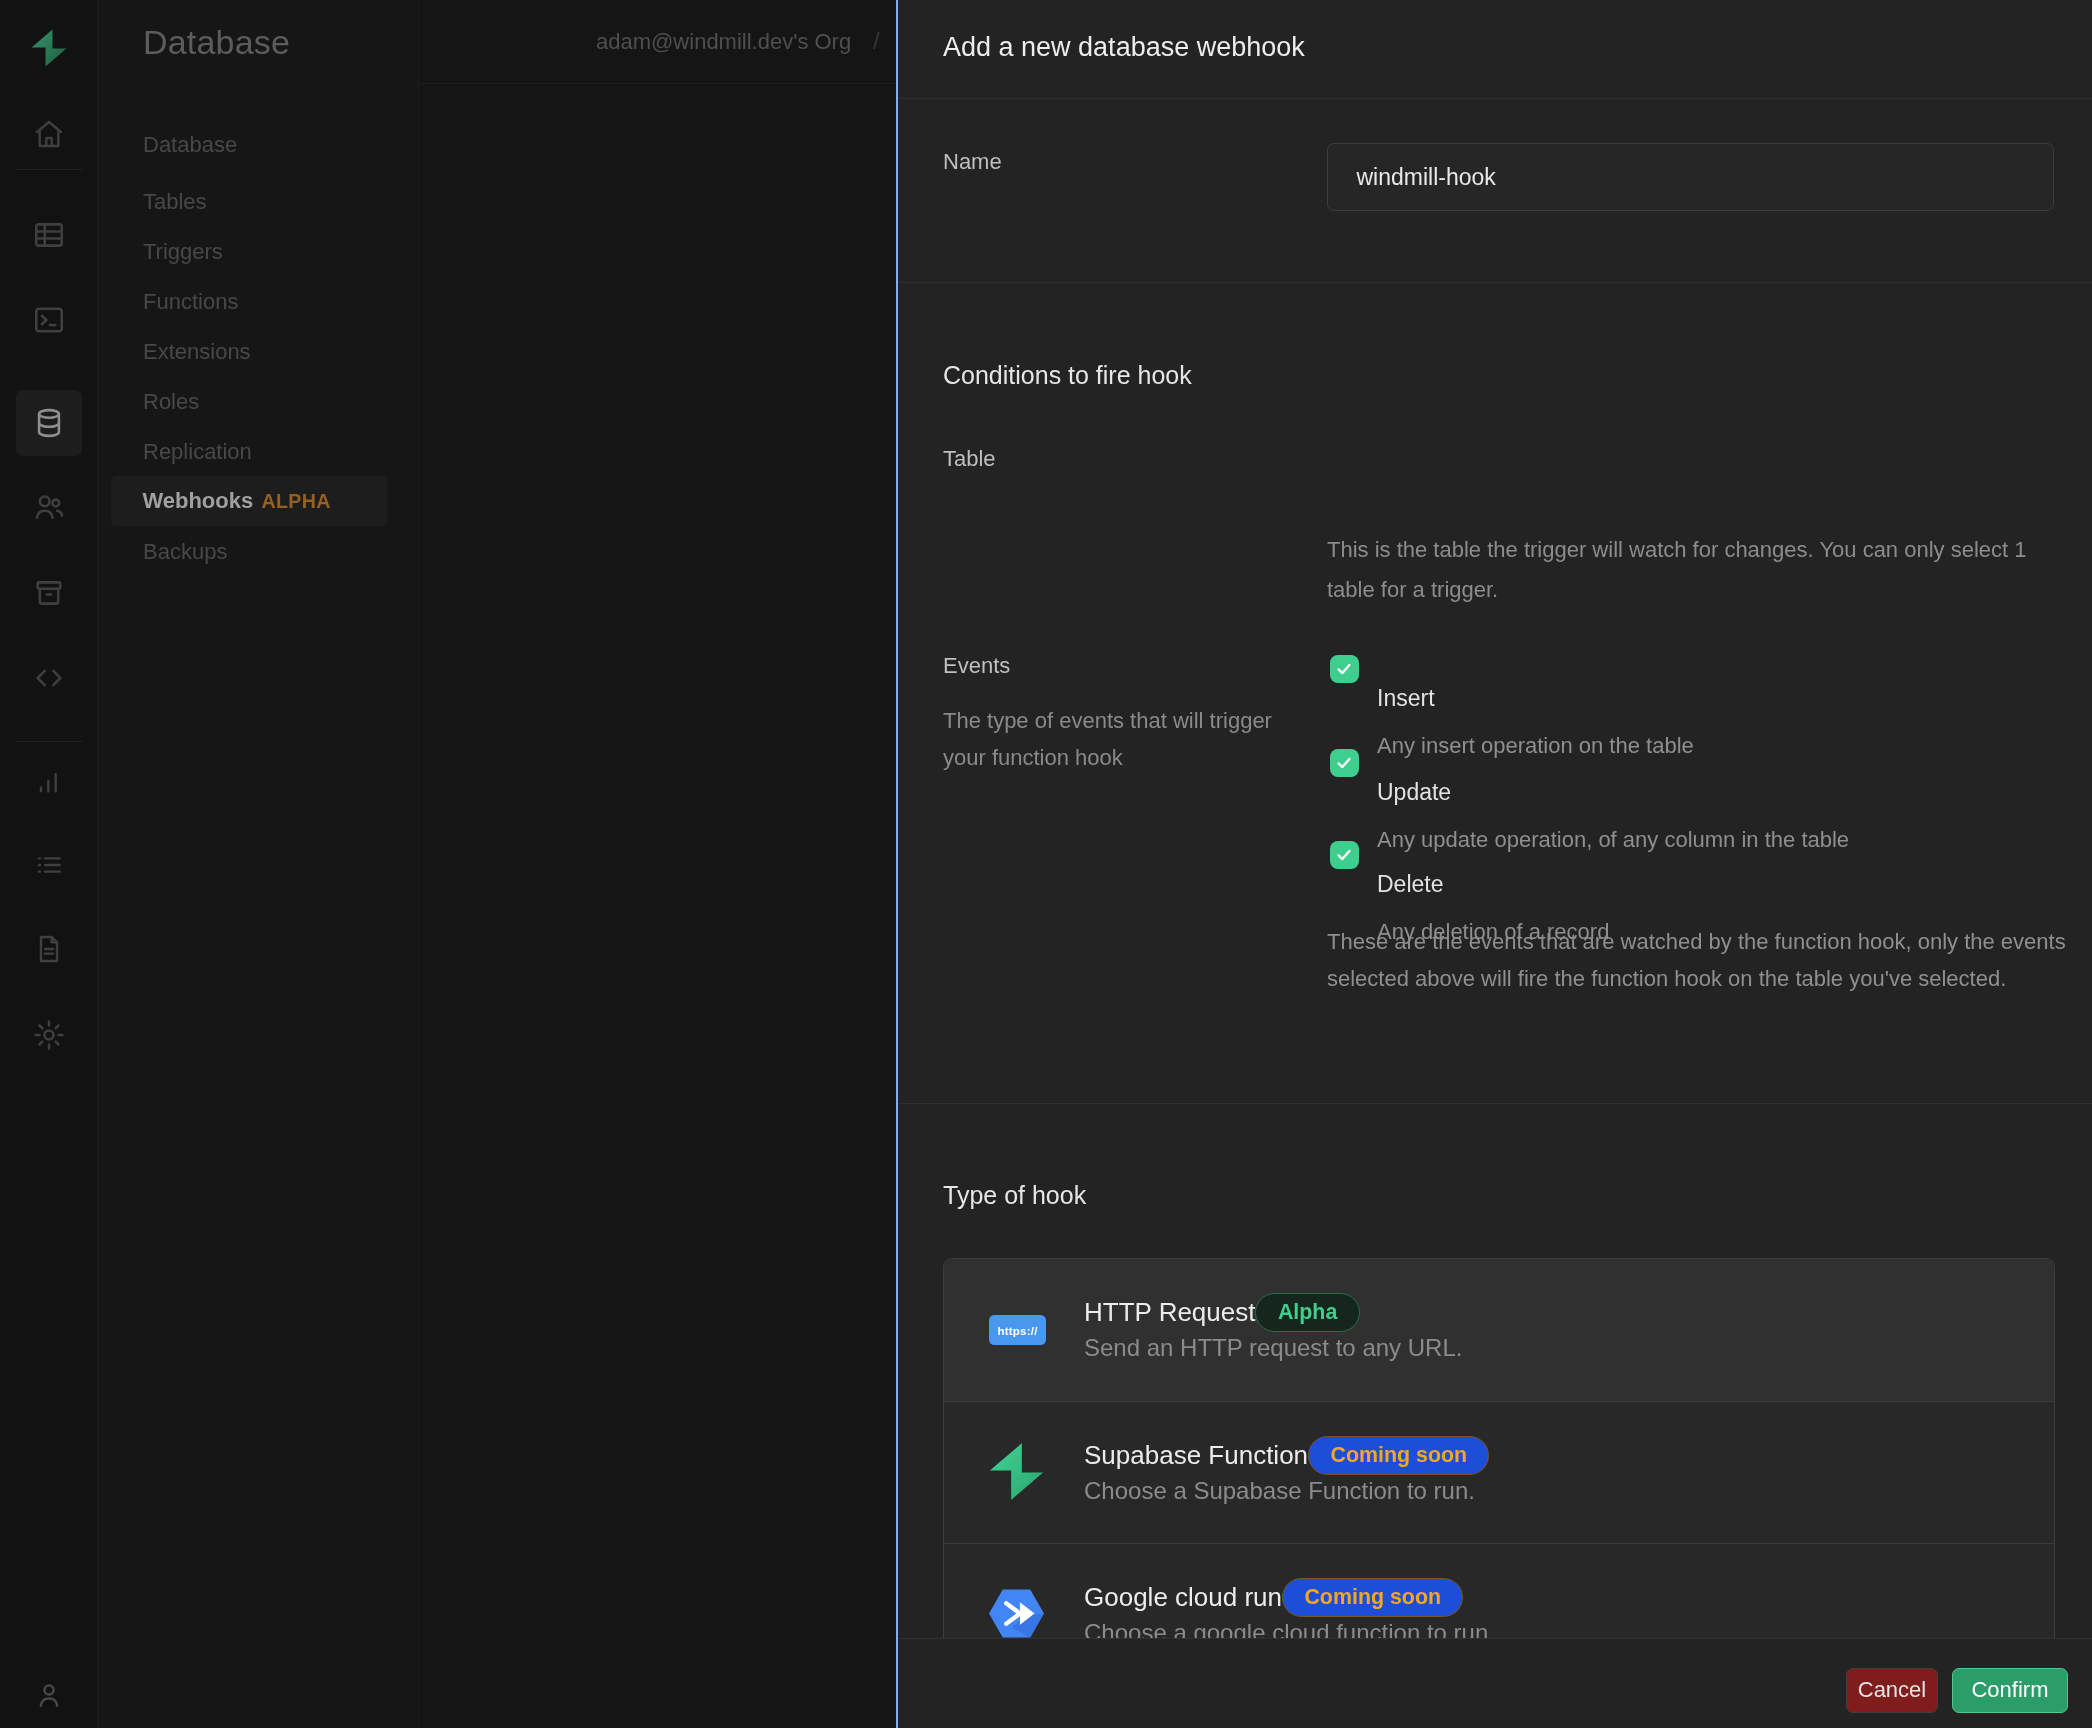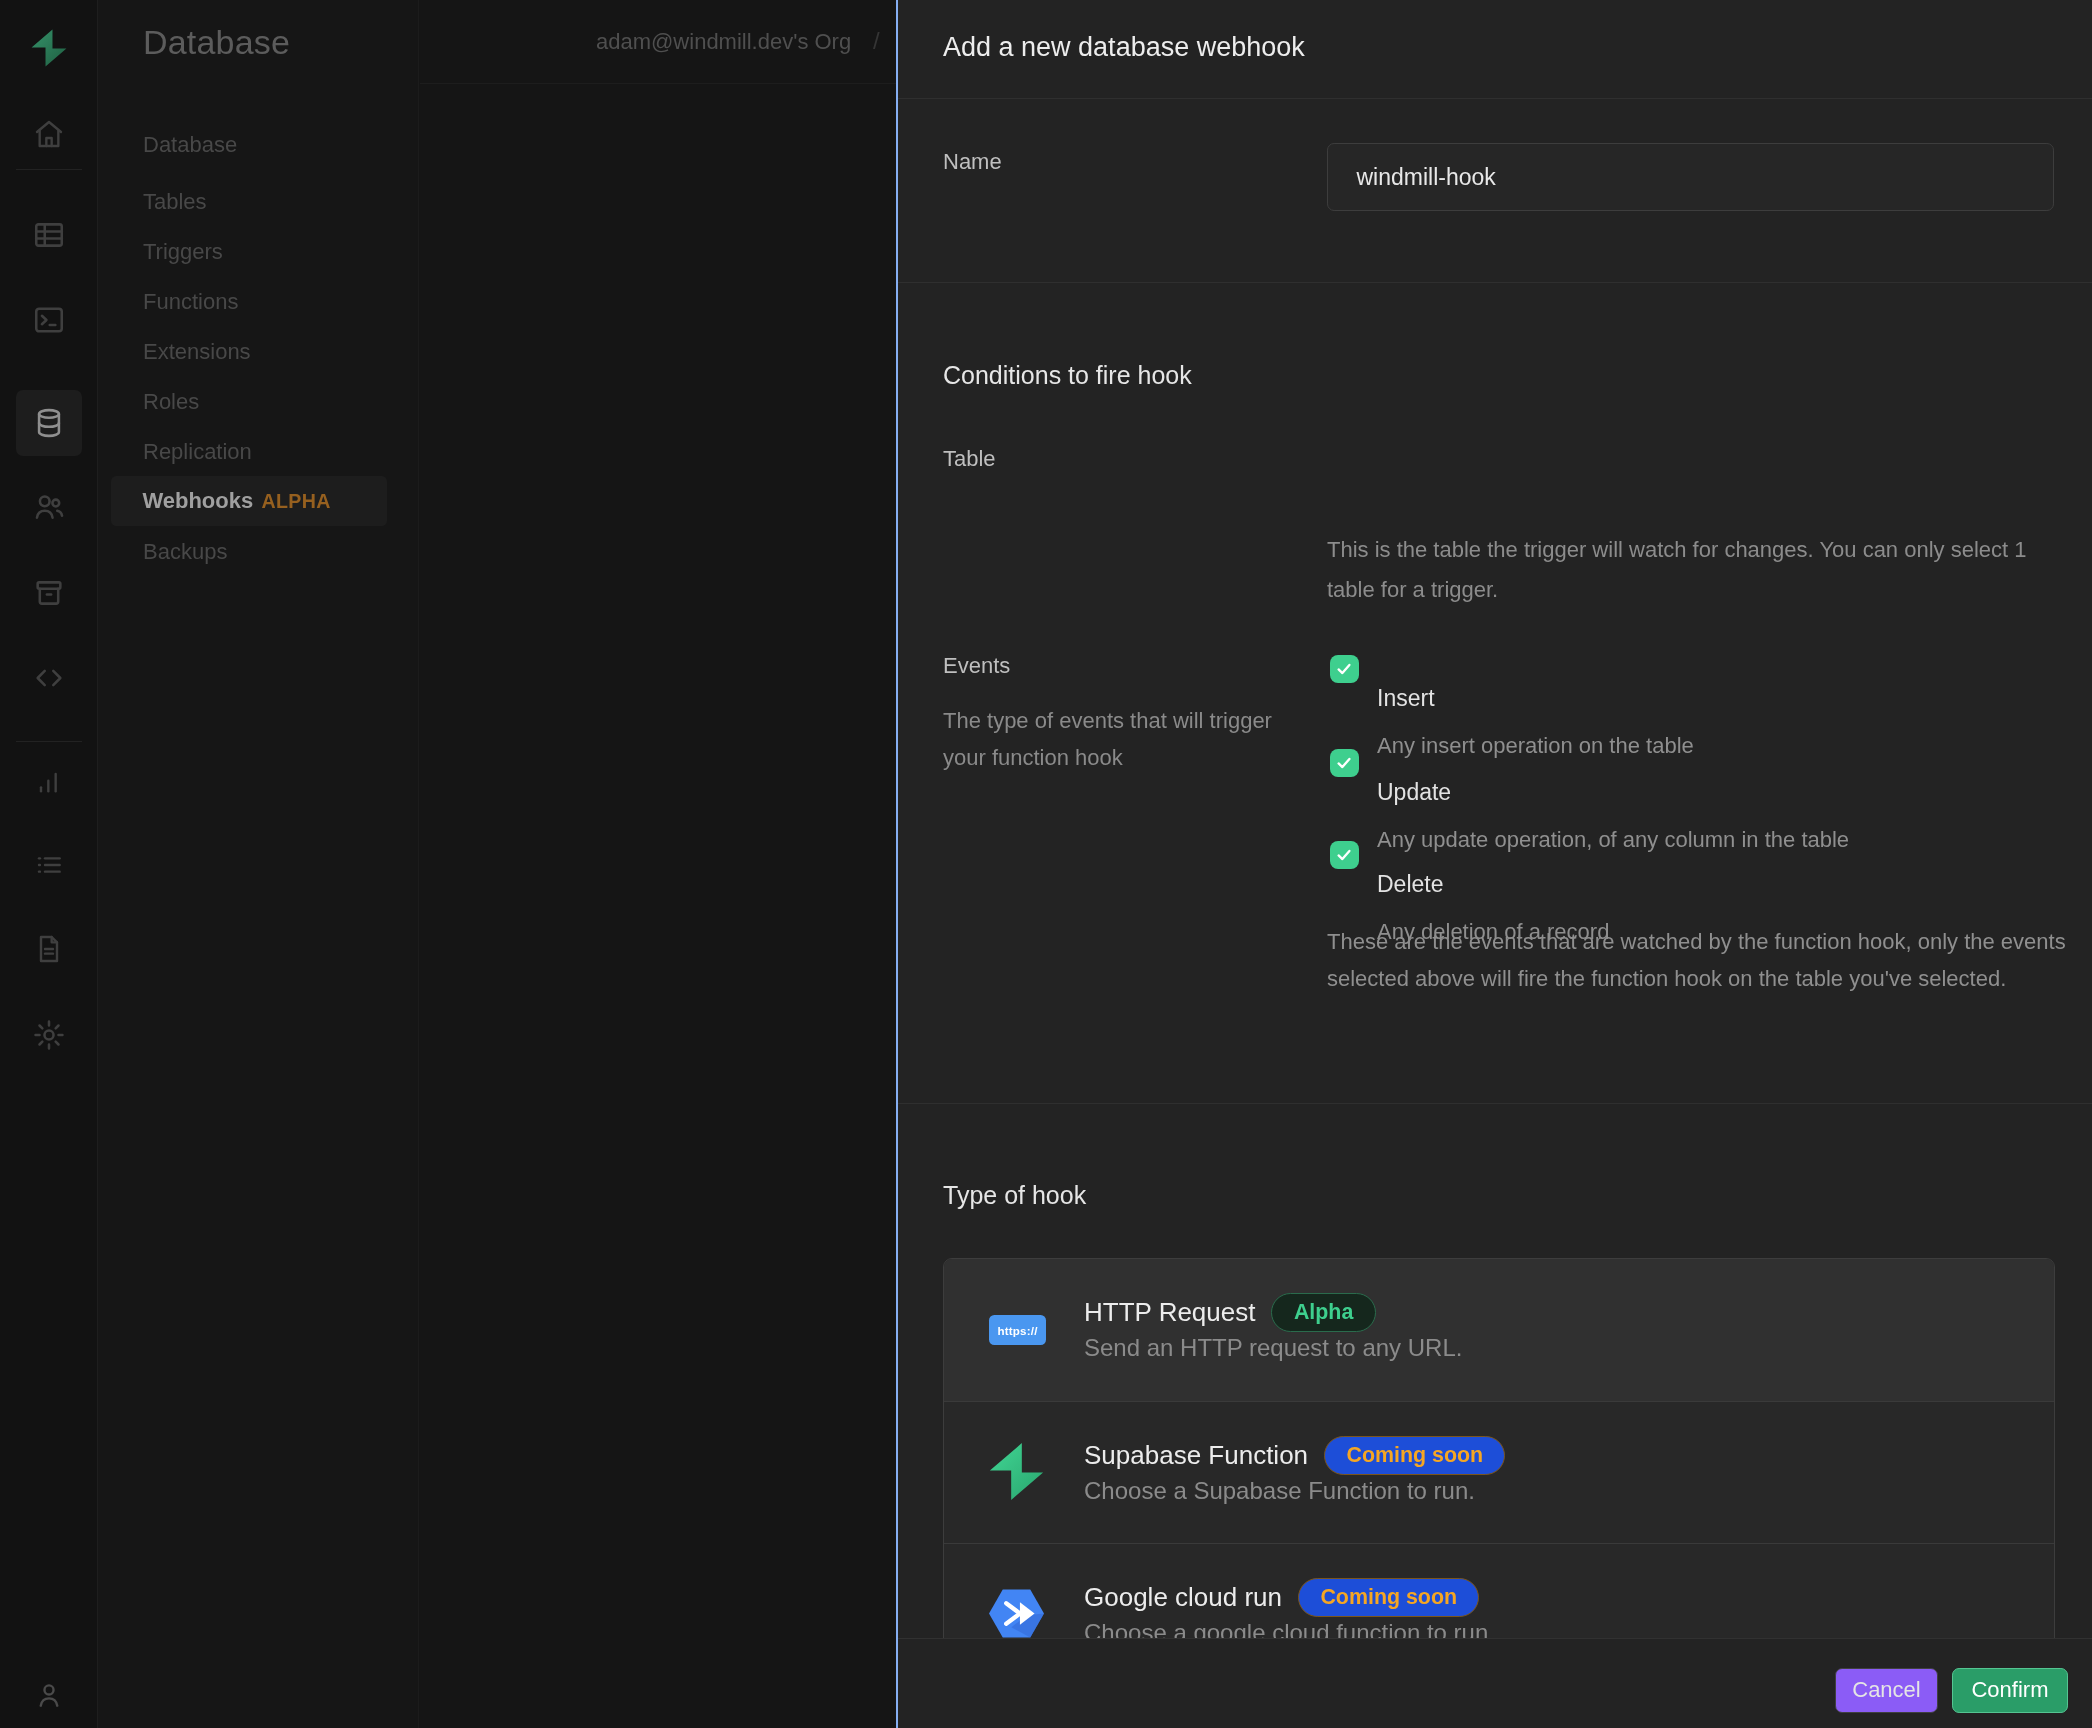--- a/index.html
+++ b/index.html
@@ -50,30 +50,30 @@
   .chk-title { position:absolute; left:47px; top:0; font-size:23px; color:#e3e3e3;margin-top:32px; }
   .chk-desc { position:absolute; left:47px; top:36px; font-size:22px; color:#8f8f8f;margin-top:44px; }
 
   .note { position:absolute; left:429px; top:923px; width:745px; font-size:22px; line-height:37px; color:#8f8f8f; }
 
   .hooks { position:absolute; left:45px; top:1258px; width:1112px; height:425px; border:0.9px solid #3d3d3d; border-radius:9px; overflow:hidden; background:#282828; }
   .hook-row { position:relative; width:100%; height:142px; cursor:pointer; }
   .hook-row + .hook-row { border-top:0.9px solid #3a3a3a; }
   .hook-row.selected { background:#303030; }
   .hook-icon { position:absolute; left:45px; top:50%; transform:translateY(-50%); }
-  .hook-title { position:absolute; left:140px; top:34px; font-size:26px; color:#ececec; display:flex; align-items:center; gap:16px; }
+  .hook-title { position:absolute; left:140px; top:34px; font-size:26px; color:#ececec; display:flex; align-items:center; }
   .hook-desc { position:absolute; left:140px; top:75px; font-size:24px; color:#8b8b8b; }
   .badge { display:inline-block; height:39px; line-height:36px; padding:0 21.4px; border-radius:19.6px; font-size:21.4px; font-weight:600; }
   .badge-green { color:#3ecf8e; background:#15271d; border:1.8px solid #2a6b4c; }
   .badge-amber { color:#f5a623; background:#1d4ed8; border:1.8px solid #7a551c; }
   .https-chip { width:57px; height:30px; background:#4a97f0; border-radius:5.3px; color:#ffffff; font-size:11.6px; font-weight:700; display:flex; align-items:center; justify-content:center; letter-spacing:0.2px; }
 
   .footer { position:absolute; left:0; top:1638px; width:1197px; height:91px; background:#232323; border-top:0.9px solid #313131; }
   .btn { position:absolute; top:28.5px; height:45px; border-radius:7.1px; font-size:22px; display:flex; align-items:center; justify-content:center; cursor:pointer; }
-  .btn-cancel { right:157px; width:103px; background:#8b5cf6; border:0.9px solid #404040; color:#e5e5e5; }
+  .btn-cancel { right:157px; width:92px; background:#7f1d1d; border:0.9px solid #404040; color:#e5e5e5; }
   .btn-confirm { right:27px; width:116px; background:#2a9d68; border:0.9px solid #55c592; color:#ffffff;margin-left:29px; }
 </style>
 </head>
 <body>
 
 <div id="app">
 
   <div class="rail">
     <div class="rail-icon" style="top:48px">
       <svg width="45" height="48" viewBox="0 0 62 66">

